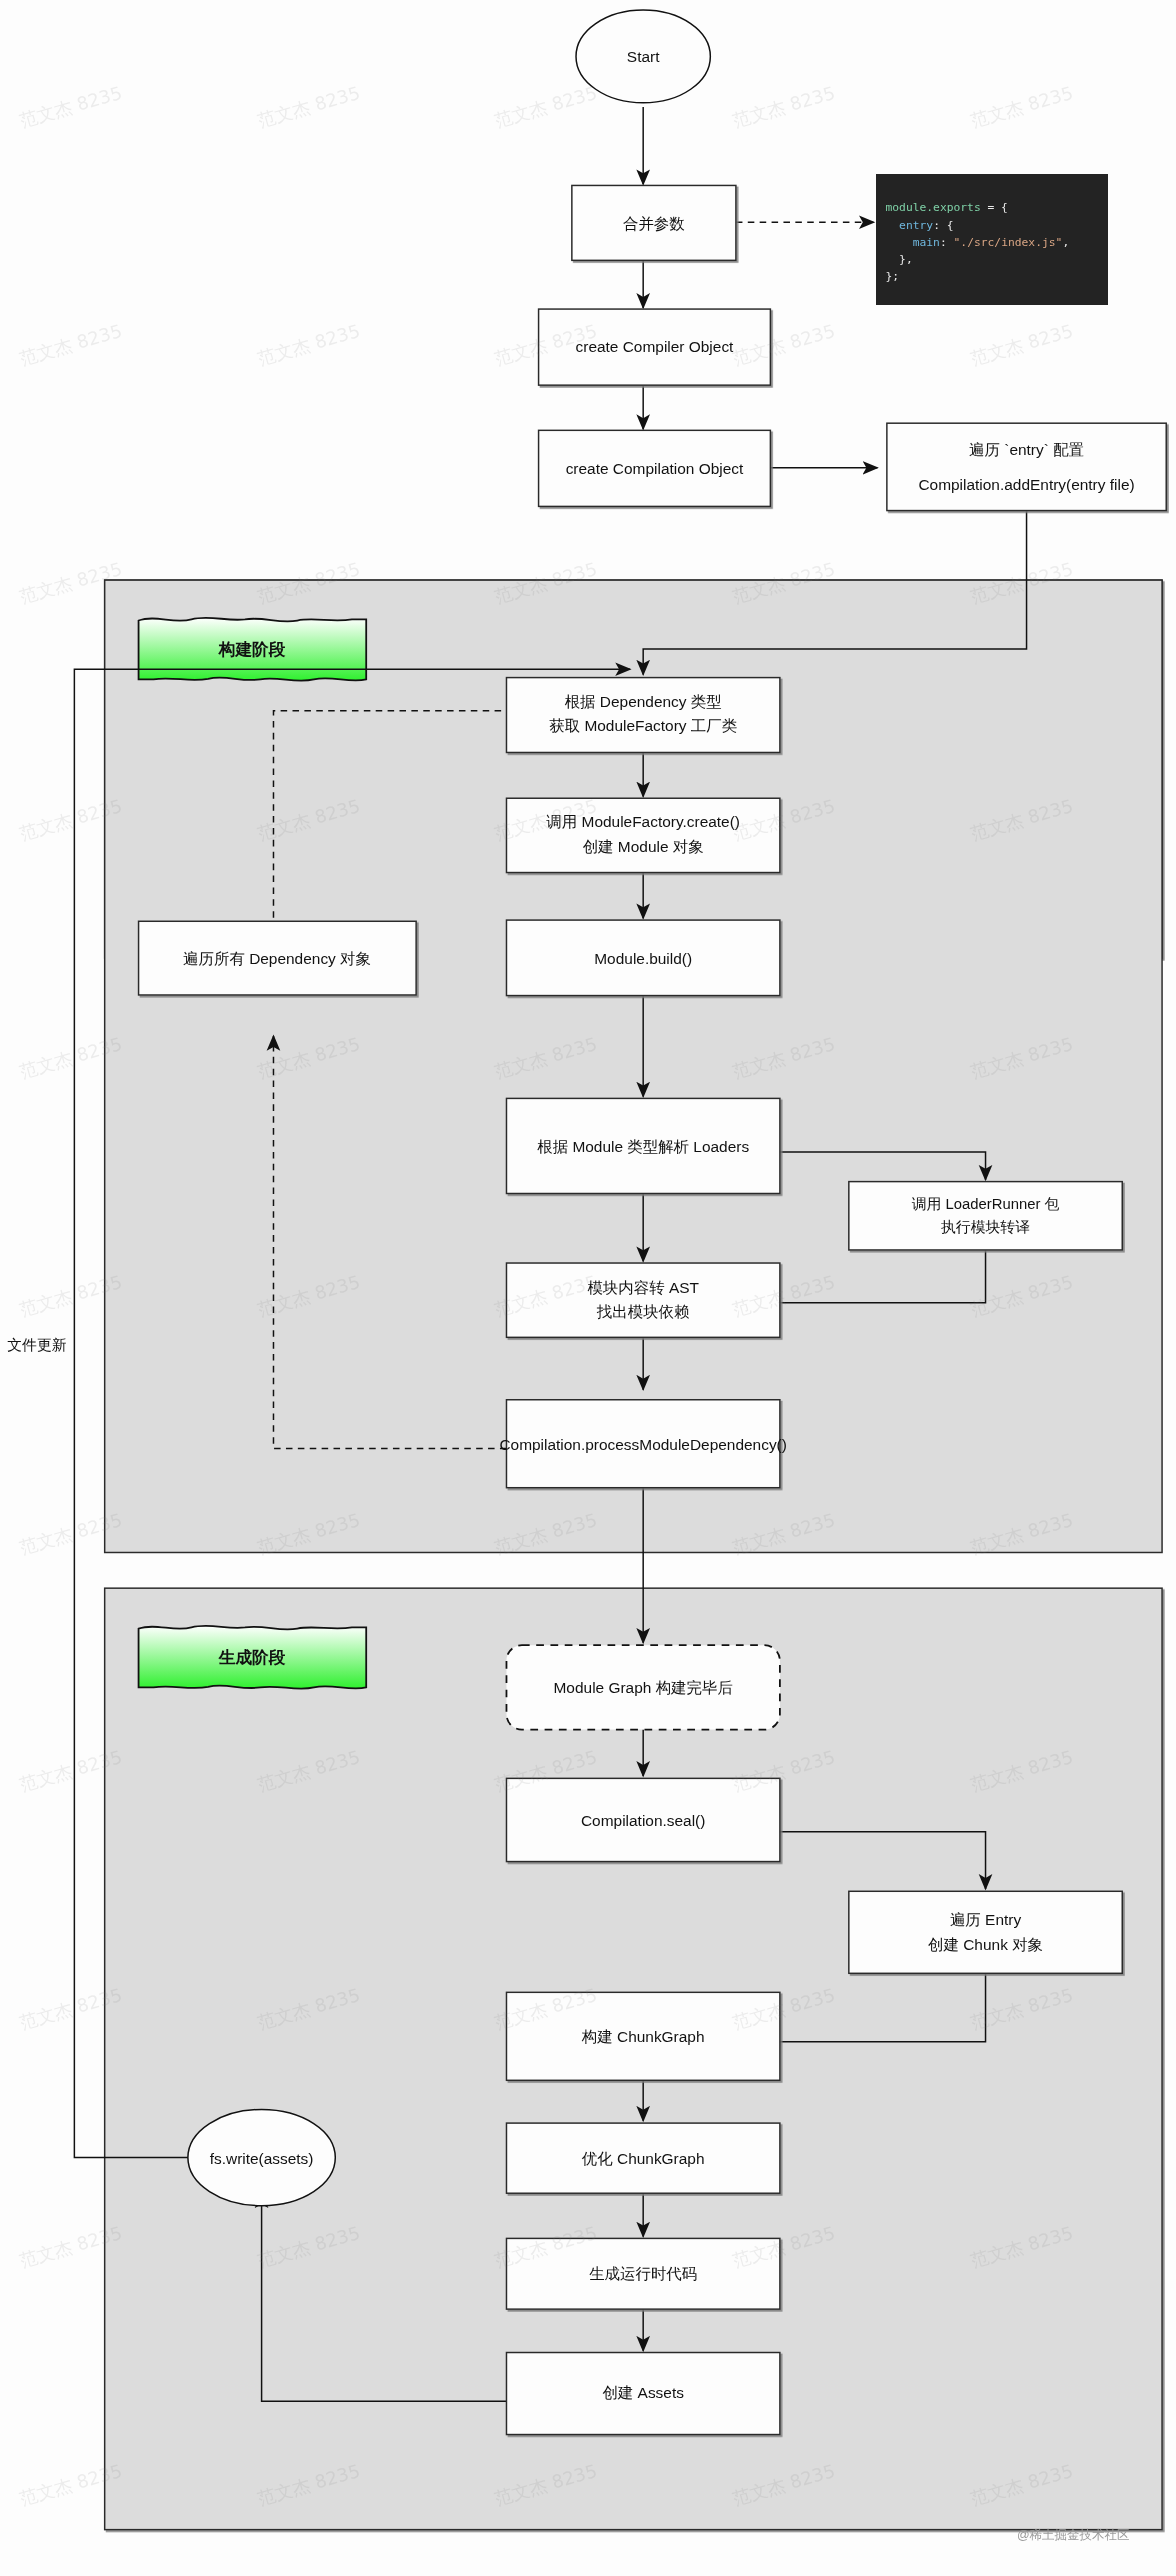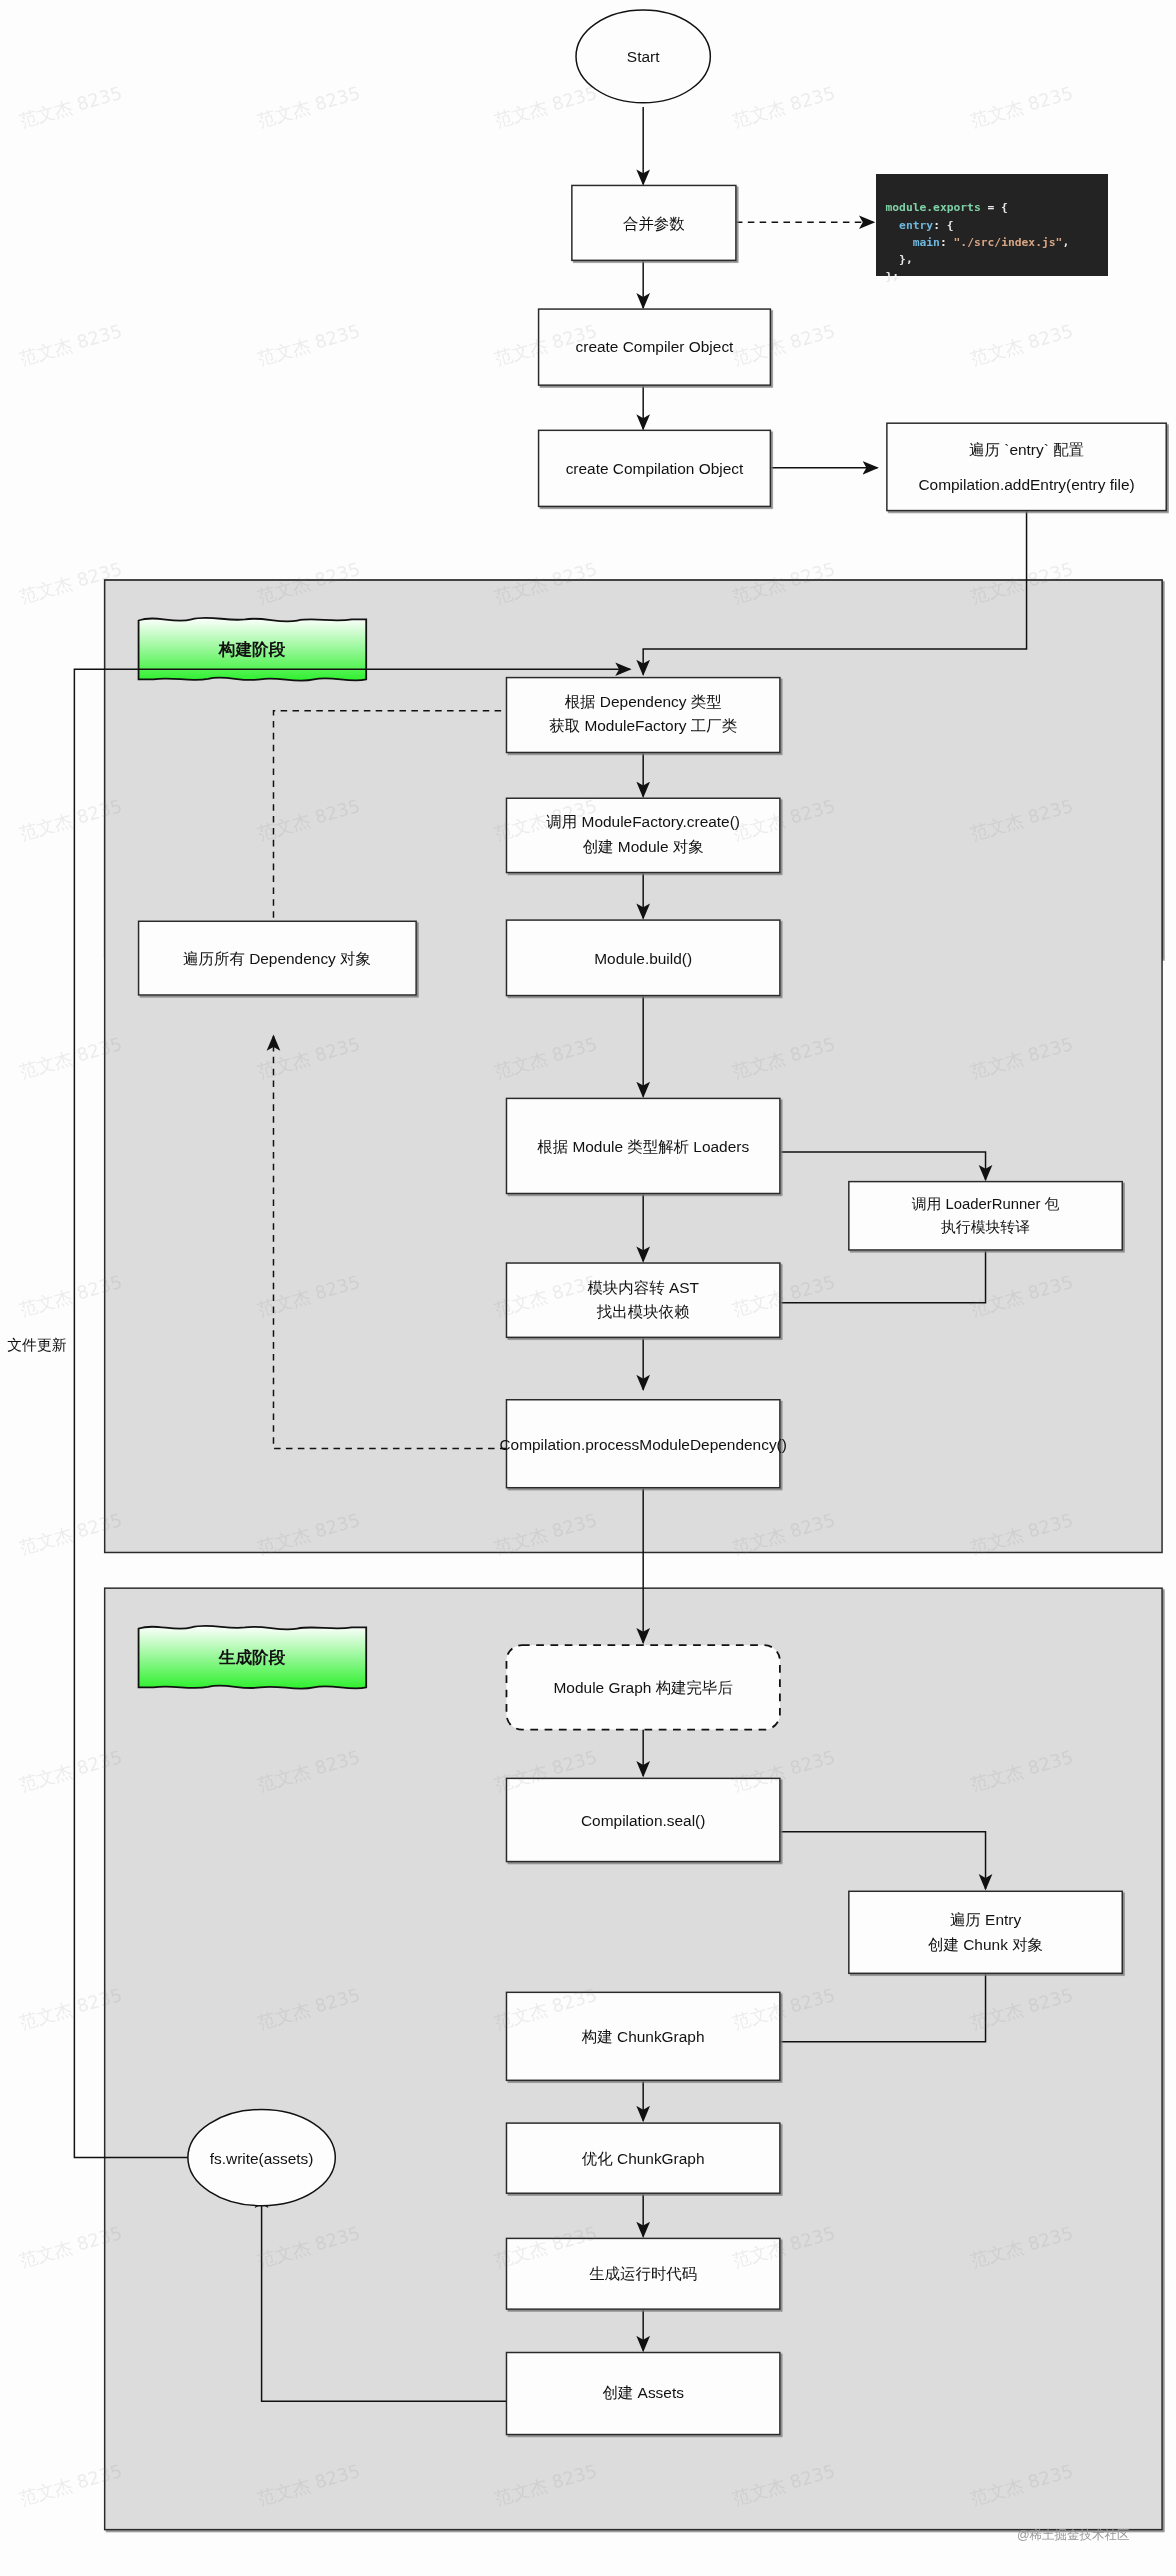--- a/index.html
+++ b/index.html
@@ -236,21 +236,21 @@
     <g>
       <rect x="852" y="3958" width="460" height="138" fill="#fdfdfd" stroke="#2b2b2b" stroke-width="2.5" filter="url(#boxShadow)"></rect>
       <text class="nodeText" x="1082" y="4034" text-anchor="middle">创建 Assets</text>
     </g>
 
     <text class="sideText" x="12" y="2272">文件更新</text>
 
     <text class="footText" x="1900" y="4272" text-anchor="end">@稀土掘金技术社区</text>
   </svg>
 
-  <div class="codeBox" style="left:876px;top:174px;width:232px;height:102px;font-weight:bold;">
+  <div class="codeBox" style="left:876px;top:174px;width:232px;height:131px;">
 <span class="k-green">module.exports</span><span class="k-plain"> = {</span>
 <span class="k-plain">  </span><span class="k-blue">entry</span><span class="k-plain">: {</span>
 <span class="k-plain">    </span><span class="k-blue">main</span><span class="k-plain">: </span><span class="k-str">"./src/index.js"</span><span class="k-plain">,</span>
 <span class="k-plain">  },</span>
 <span class="k-plain">};</span></div>
 
   <div class="wm" style="left:18px;top:95px;">范文杰 8235</div>
   <div class="wm" style="left:256px;top:95px;">范文杰 8235</div>
   <div class="wm" style="left:493px;top:95px;">范文杰 8235</div>
   <div class="wm" style="left:731px;top:95px;">范文杰 8235</div>

